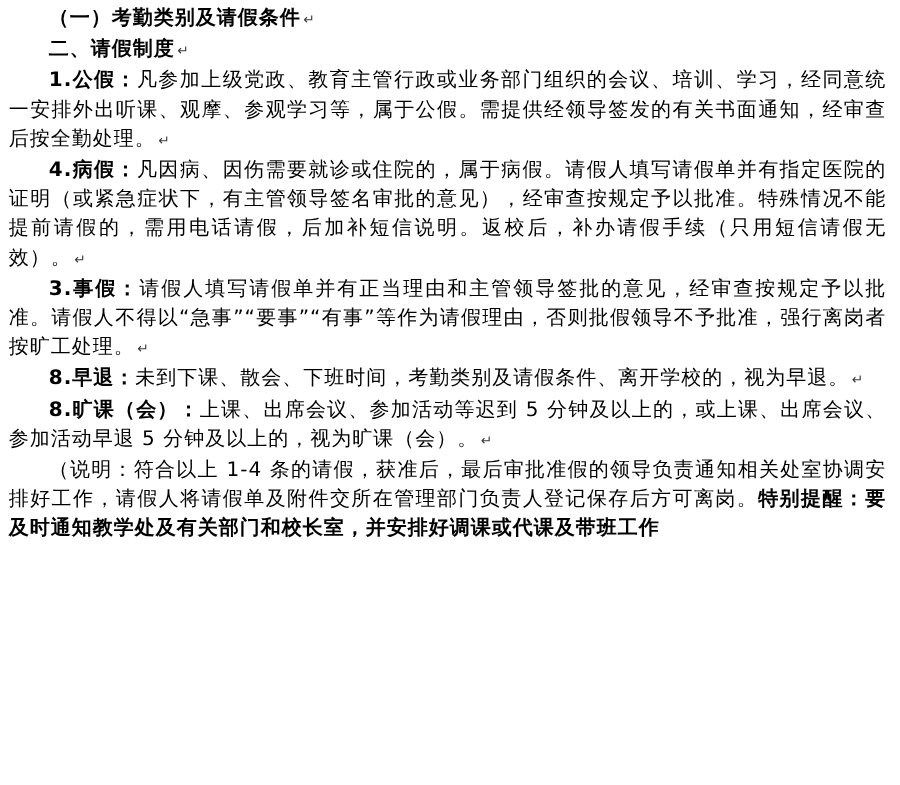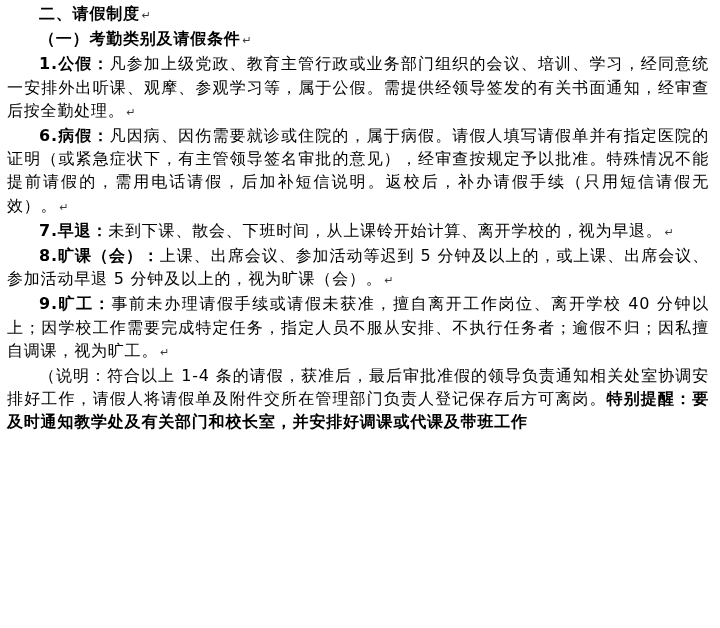--- a/index.html
+++ b/index.html
@@ -38,22 +38,22 @@
     color: #3a3a3a;
     margin-left: 2px;
     vertical-align: baseline;
   }
 </style>
 </head>
 <body>
 
 <div class="page">
   <div class="doc-body">
+      <p class="doc-para"><span class="seg bold">（一）考勤类别及请假条件</span><span class="pmark" style="color: rgb(58, 58, 58);">↵</span></p>
       <p class="doc-para"><span class="seg bold">二、请假制度</span><span class="pmark" style="color: rgb(58, 58, 58);">↵</span></p>
-      <p class="doc-para"><span class="seg bold">（一）考勤类别及请假条件</span><span class="pmark" style="color: rgb(58, 58, 58);">↵</span></p>
       <p class="doc-para"><span class="seg bold">1.公假：</span><span class="seg">凡参加上级党政、教育主管行政或业务部门组织的会议、培训、学习，经同意统一安排外出听课、观摩、参观学习等，属于公假。需提供经领导签发的有关书面通知，经审查后按全勤处理。</span><span class="pmark" style="color: rgb(58, 58, 58);">↵</span></p>
-      <p class="doc-para"><span class="seg bold">6.病假：</span><span class="seg">凡因病、因伤需要就诊或住院的，属于病假。请假人填写请假单并有指定医院的证明（或紧急症状下，有主管领导签名审批的意见），经审查按规定予以批准。特殊情况不能提前请假的，需用电话请假，后加补短信说明。返校后，补办请假手续（只用短信请假无效）。</span><span class="pmark" style="color: rgb(58, 58, 58);">↵</span></p>
-      <p class="doc-para"><span class="seg bold">7.早退：</span><span class="seg">未到下课、散会、下班时间，从上课铃开始计算、离开学校的，视为早退。</span><span class="pmark" style="color: rgb(58, 58, 58);">↵</span></p>
+      <p class="doc-para"><span class="seg bold">4.病假：</span><span class="seg">凡因病、因伤需要就诊或住院的，属于病假。请假人填写请假单并有指定医院的证明（或紧急症状下，有主管领导签名审批的意见），经审查按规定予以批准。特殊情况不能提前请假的，需用电话请假，后加补短信说明。返校后，补办请假手续（只用短信请假无效）。</span><span class="pmark" style="color: rgb(58, 58, 58);">↵</span></p>
+      <p class="doc-para"><span class="seg bold">3.事假：</span><span class="seg">请假人填写请假单并有正当理由和主管领导签批的意见，经审查按规定予以批准。请假人不得以“急事”“要事”“有事”等作为请假理由，否则批假领导不予批准，强行离岗者按旷工处理。</span><span class="pmark" style="color: rgb(58, 58, 58);">↵</span></p>
+      <p class="doc-para"><span class="seg bold">8.早退：</span><span class="seg">未到下课、散会、下班时间，考勤类别及请假条件、离开学校的，视为早退。</span><span class="pmark" style="color: rgb(58, 58, 58);">↵</span></p>
       <p class="doc-para"><span class="seg bold">8.旷课（会）：</span><span class="seg">上课、出席会议、参加活动等迟到 5 分钟及以上的，或上课、出席会议、参加活动早退 5 分钟及以上的，视为旷课（会）。</span><span class="pmark" style="color: rgb(58, 58, 58);">↵</span></p>
-      <p class="doc-para"><span class="seg bold">9.旷工：</span><span class="seg">事前未办理请假手续或请假未获准，擅自离开工作岗位、离开学校 40 分钟以上；因学校工作需要完成特定任务，指定人员不服从安排、不执行任务者；逾假不归；因私擅自调课，视为旷工。</span><span class="pmark" style="color: rgb(58, 58, 58);">↵</span></p>
       <p class="doc-para"><span class="seg">（说明：符合以上 1-4 条的请假，获准后，最后审批准假的领导负责通知相关处室协调安排好工作，请假人将请假单及附件交所在管理部门负责人登记保存后方可离岗。</span><span class="seg bold">特别提醒：要及时通知教学处及有关部门和校长室，并安排好调课或代课及带班工作</span></p>
     </div>
 </div>
 
 </body></html>

